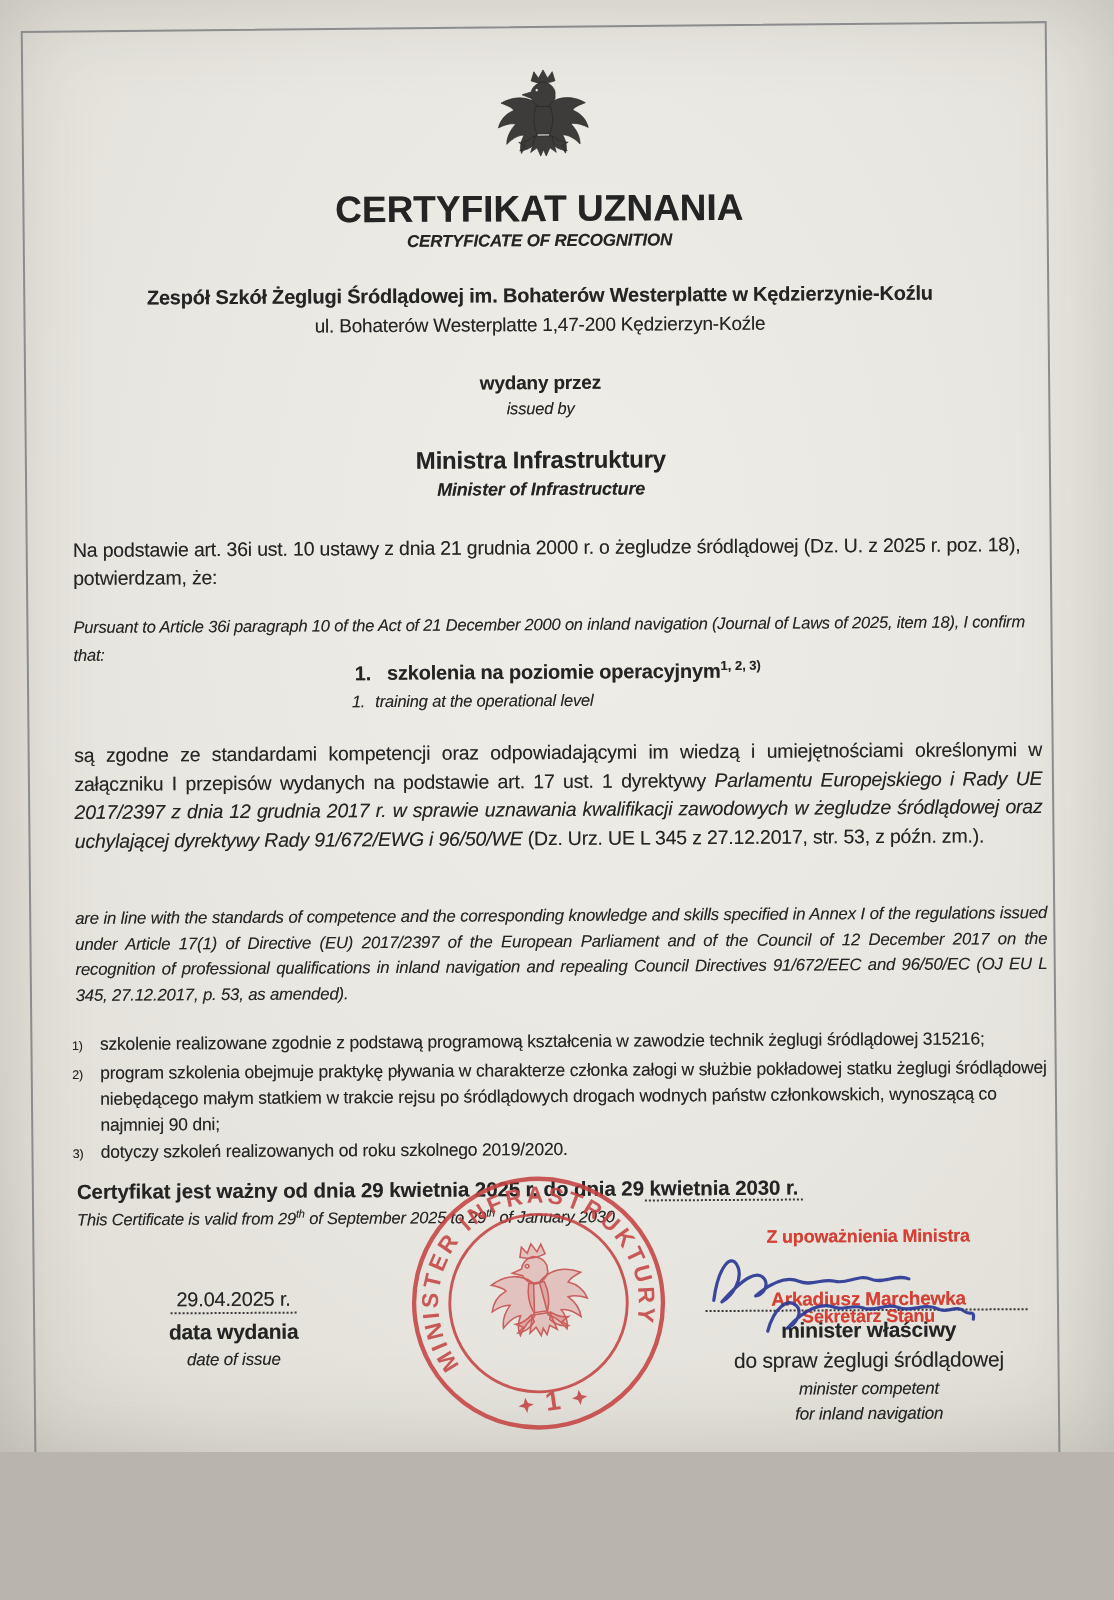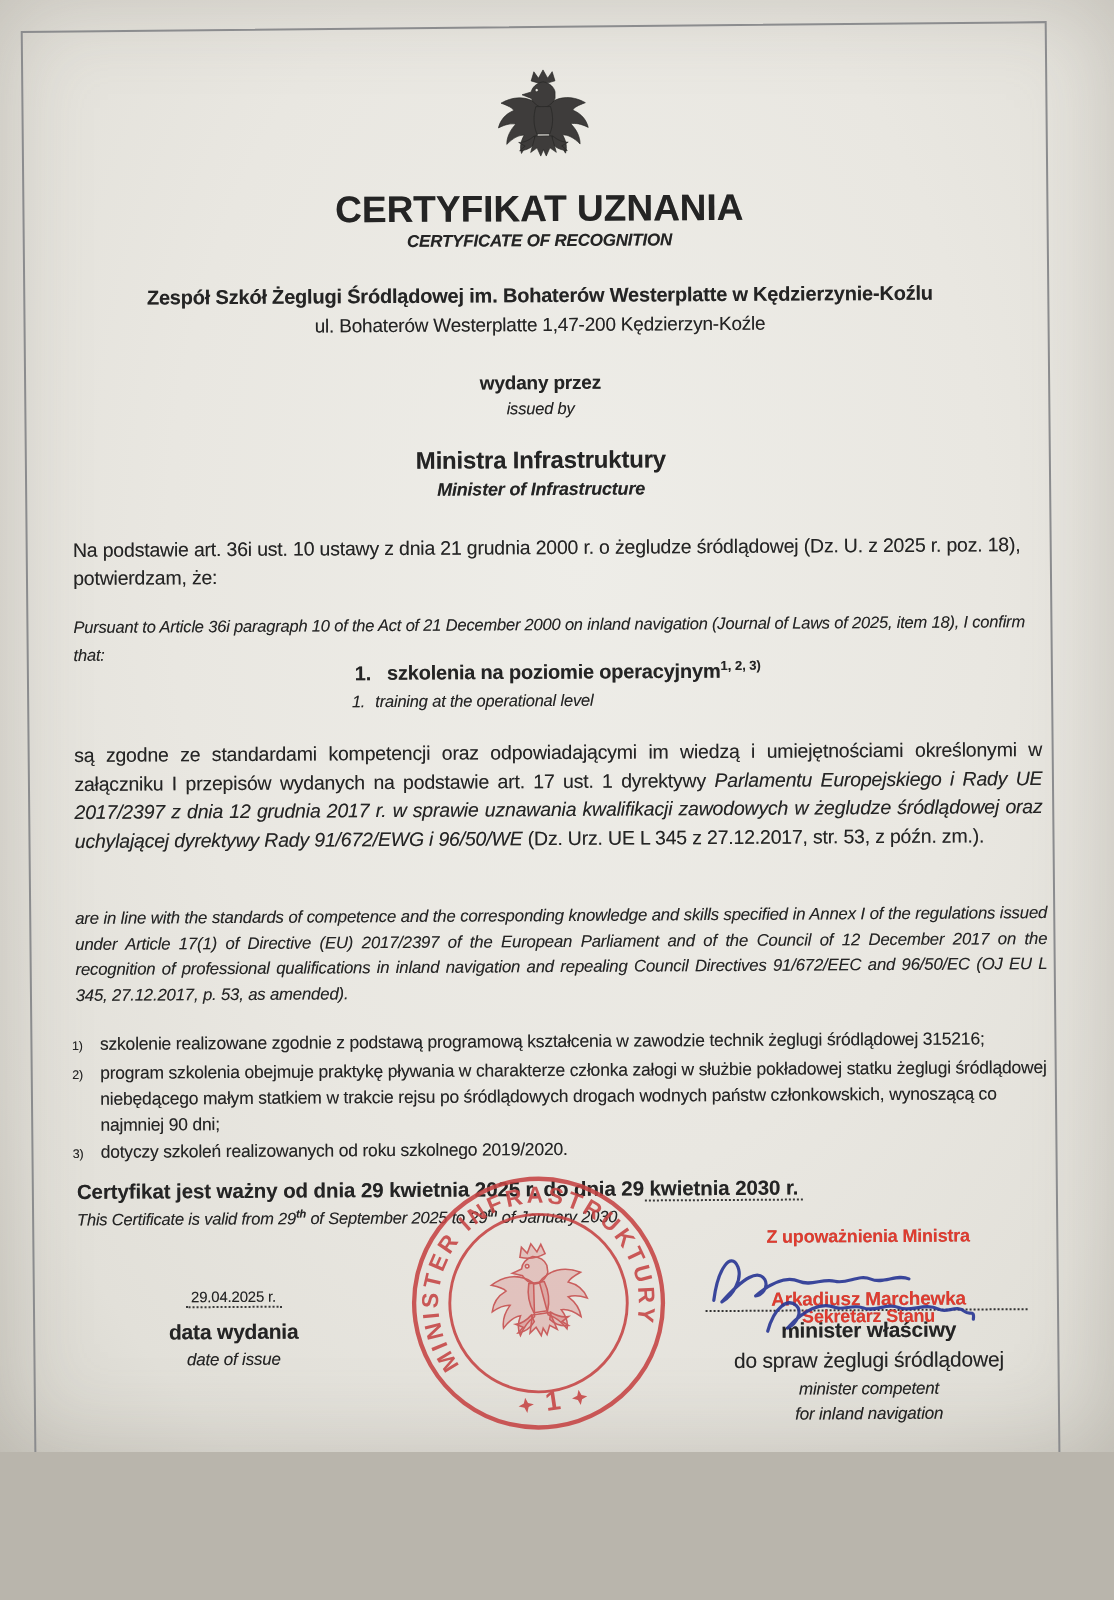--- a/index.html
+++ b/index.html
@@ -46,24 +46,24 @@
   .scope-en .num{margin-right:10px;}
   .comp-pl{left:74px;top:738px;width:968px;font-size:19.5px;line-height:28.5px;text-align:justify;}
   .comp-en{left:74px;top:903px;width:972px;font-size:16.8px;line-height:25.5px;text-align:justify;font-weight:500;}
   .footnotes{left:70px;top:1028px;width:980px;font-size:17.5px;line-height:26px;}
   .fn-row{display:flex;margin-bottom:1px;}
   .fn-marker{width:28px;flex:0 0 28px;font-size:12.5px;padding-top:2px;}
   .fn-text{flex:1;}
   .valid-pl{left:74px;top:1177px;font-size:20.5px;font-weight:600;letter-spacing:-0.1px;}
   .valid-dots{position:absolute;left:642px;top:1178px;width:158px;height:22px;border-bottom:2.5px dotted #3a3a3a;}
   .valid-en{left:74px;top:1206px;font-size:16.5px;font-weight:500;}
-  .valid-en sup{font-size:11px;font-weight:bold;}
+  .valid-en sup{font-size:11px;}
   
   .date-wrap{left:100px;top:1286px;width:260px;text-align:center;}
-  .date-val{display:inline-block;font-size:15px;border-bottom:2.5px dotted #3a3a3a;padding:0 6px 1px 6px;}
+  .date-val{display:inline-block;font-size:20px;border-bottom:2.5px dotted #3a3a3a;padding:0 6px 1px 6px;}
   .date-pl{left:100px;top:1318px;width:260px;text-align:center;font-size:21px;font-weight:600;}
   .date-en{left:100px;top:1348px;width:260px;text-align:center;font-size:17px;font-weight:500;}
   
   .sig-auth{left:700px;top:1228px;width:330px;text-align:center;font-size:18px;font-weight:600;color:#e03b2f;z-index:6;}
   .sig-name{left:700px;top:1290px;width:330px;text-align:center;font-size:19px;font-weight:bold;color:#e03b2f;z-index:6;}
   .sig-dots{position:absolute;left:702px;top:1311px;width:322px;height:2px;border-top:2.5px dotted #333;z-index:5;}
   .sig-title{left:700px;top:1308px;width:330px;text-align:center;font-size:18px;font-weight:600;color:#e03b2f;z-index:6;}
   .role1{left:700px;top:1320px;width:330px;text-align:center;font-size:21px;font-weight:600;z-index:4;}
   .role2{left:700px;top:1350px;width:330px;text-align:center;font-size:21px;font-weight:500;z-index:4;}
   .role3{left:700px;top:1381px;width:330px;text-align:center;font-size:17px;font-weight:500;}

